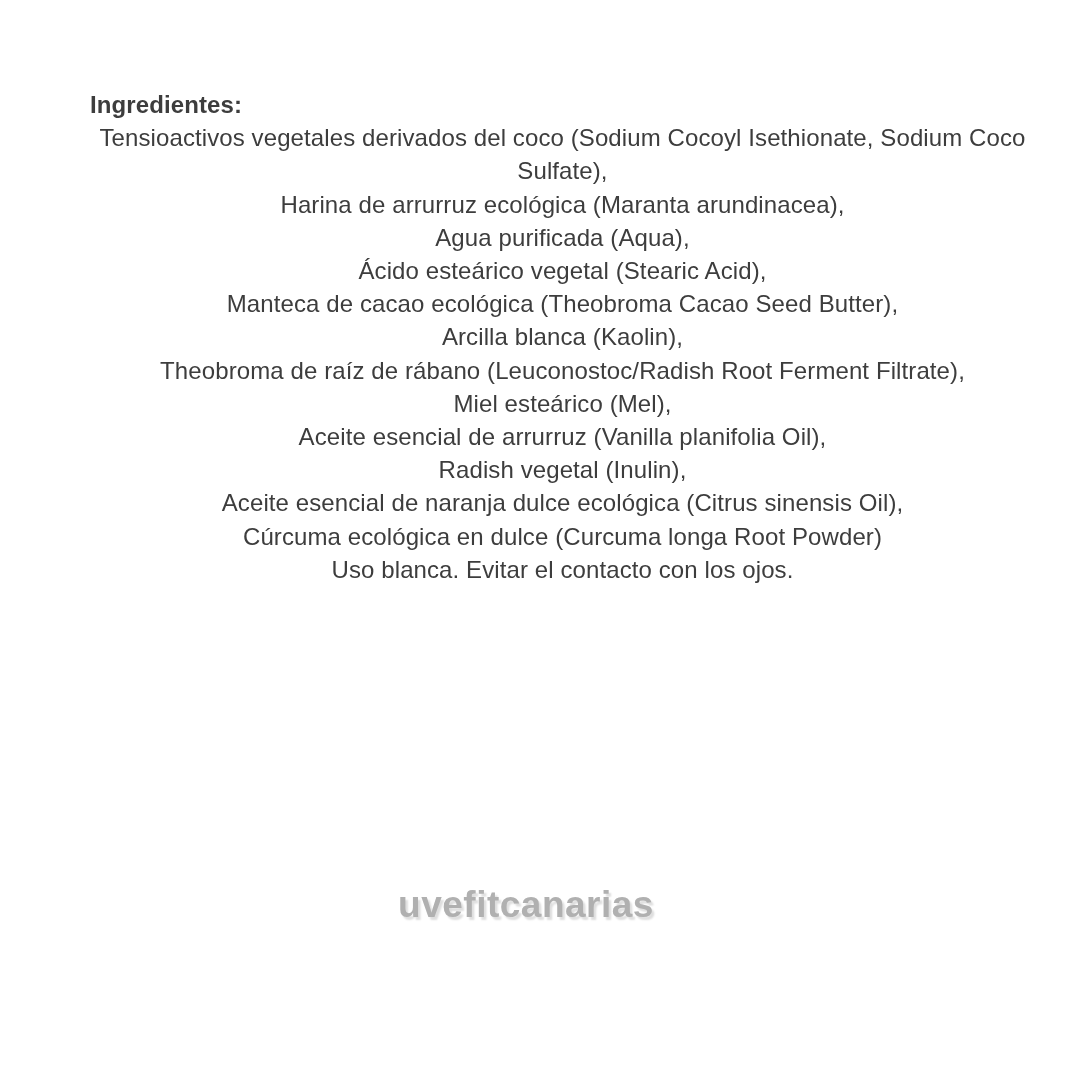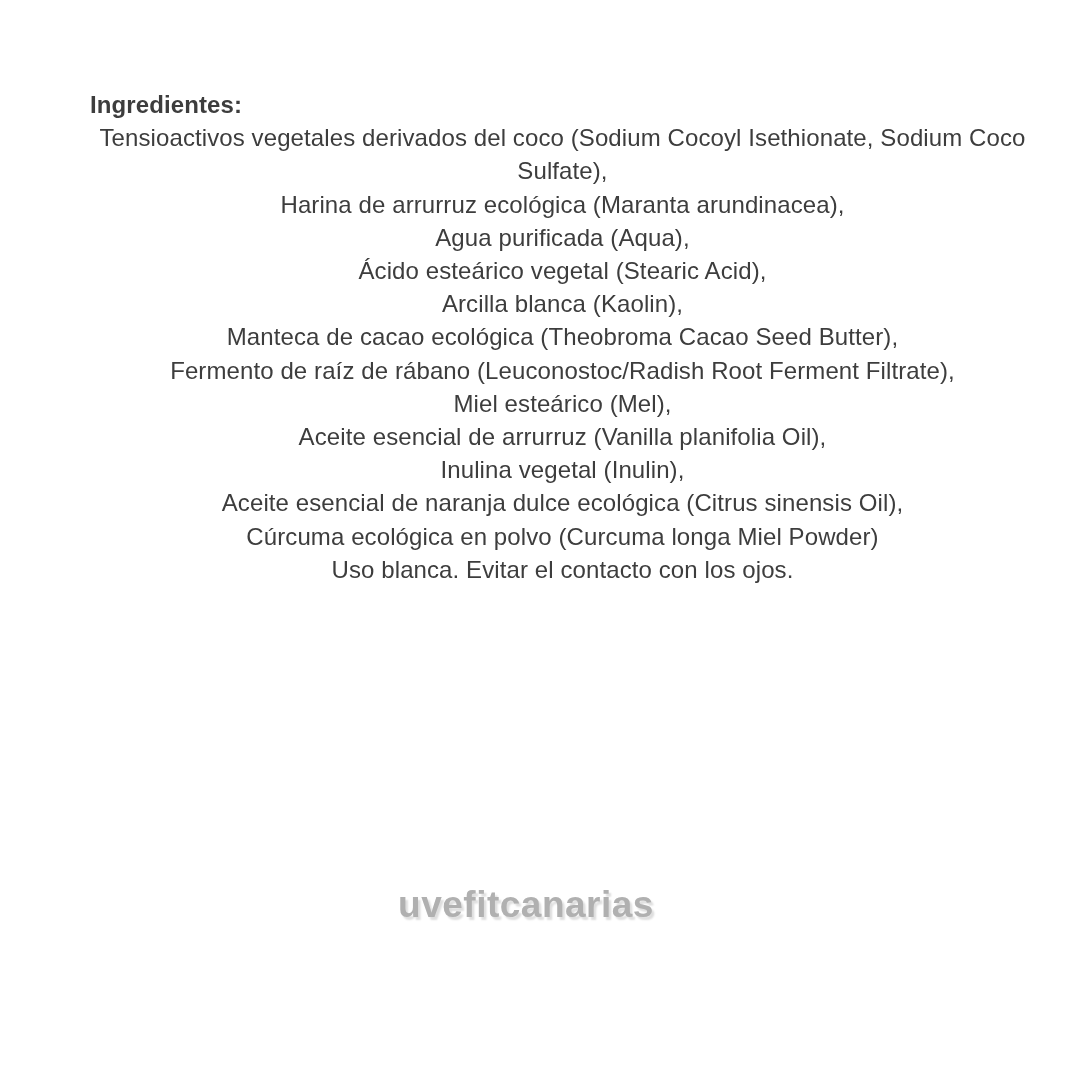--- a/index.html
+++ b/index.html
@@ -57,26 +57,26 @@
 
 <div class="canvas">
 
   <div class="ingredients-block">
     <div class="ingredients-heading">Ingredientes:</div>
     <div class="ingredient-line">Tensioactivos vegetales derivados del coco (Sodium Cocoyl Isethionate, Sodium Coco</div>
     <div class="ingredient-line">Sulfate),</div>
     <div class="ingredient-line">Harina de arrurruz ecológica (Maranta arundinacea),</div>
     <div class="ingredient-line">Agua purificada (Aqua),</div>
     <div class="ingredient-line">Ácido esteárico vegetal (Stearic Acid),</div>
+    <div class="ingredient-line">Manteca de cacao ecológica (Theobroma Cacao Seed Butter),</div>
     <div class="ingredient-line">Arcilla blanca (Kaolin),</div>
-    <div class="ingredient-line">Manteca de cacao ecológica (Theobroma Cacao Seed Butter),</div>
-    <div class="ingredient-line">Fermento de raíz de rábano (Leuconostoc/Radish Root Ferment Filtrate),</div>
+    <div class="ingredient-line">Theobroma de raíz de rábano (Leuconostoc/Radish Root Ferment Filtrate),</div>
     <div class="ingredient-line">Miel esteárico (Mel),</div>
     <div class="ingredient-line">Aceite esencial de arrurruz (Vanilla planifolia Oil),</div>
-    <div class="ingredient-line">Inulina vegetal (Inulin),</div>
+    <div class="ingredient-line">Radish vegetal (Inulin),</div>
     <div class="ingredient-line">Aceite esencial de naranja dulce ecológica (Citrus sinensis Oil),</div>
-    <div class="ingredient-line">Cúrcuma ecológica en polvo (Curcuma longa Miel Powder)</div>
+    <div class="ingredient-line">Cúrcuma ecológica en dulce (Curcuma longa Root Powder)</div>
     <div class="ingredient-line">Uso blanca. Evitar el contacto con los ojos.</div>
   </div>
 
   <div class="watermark">uvefitcanarias</div>
 
 </div>
 
 </body></html>

